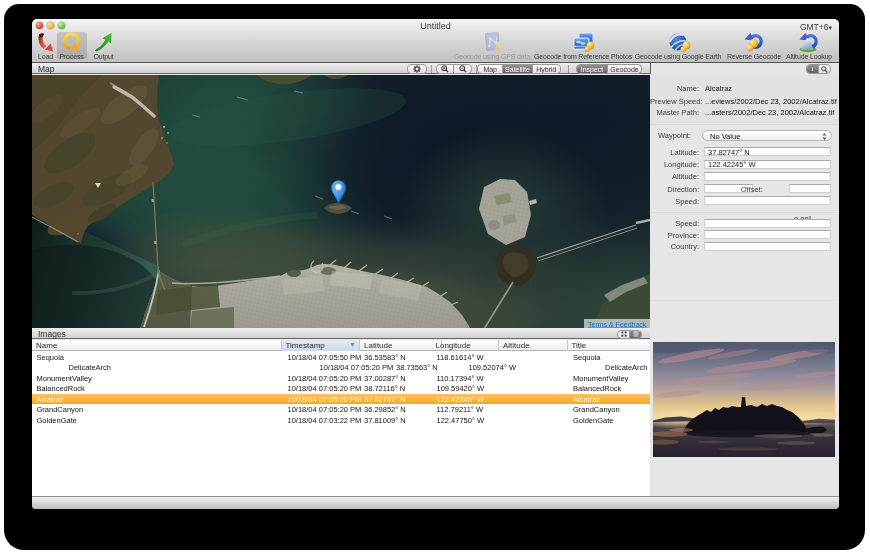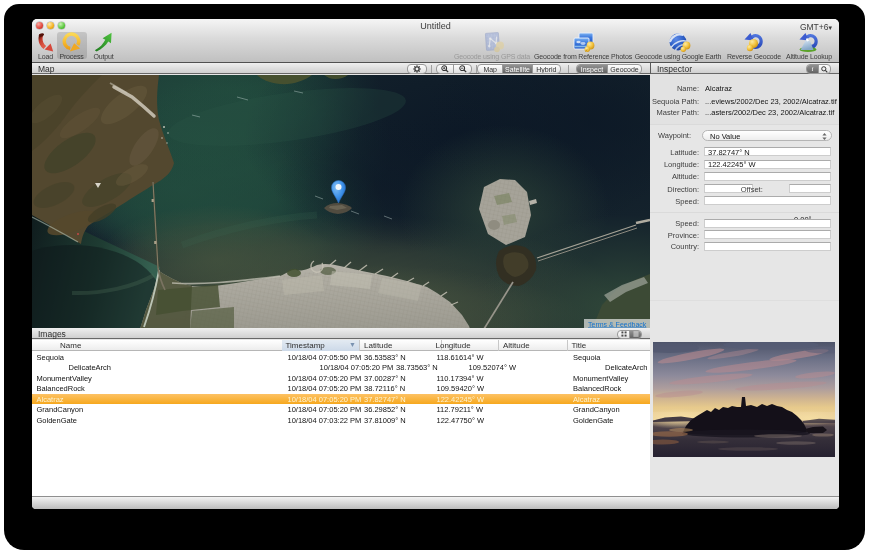--- a/index.html
+++ b/index.html
@@ -161,23 +161,20 @@
   <div class="tblabel" style="left:39.5px;">Process</div>
   <div class="tblabel" style="left:71.5px;">Output</div>
   <div class="tblabel" style="left:460px;color:#999;">Geocode using GPS data</div>
   <div class="tblabel" style="left:551px;">Geocode from Reference Photos</div>
   <div class="tblabel" style="left:646px;">Geocode using Google Earth</div>
   <div class="tblabel" style="left:722px;">Reverse Geocode</div>
   <div class="tblabel" style="left:777px;">Altitude Lookup</div>
 
   <div class="phead" style="left:0;top:44px;width:618px;">
         <span class="ptext">Map</span>
-      </div>
-  <div class="phead" style="left:619px;top:44px;width:188px;">
-        <span class="ptext">Inspector</span>
       </div>
   <div style="position:absolute;left:618px;top:44px;width:1px;height:433px;background:#5a5a5a;"></div>
 
   <div class="seg" style="left:375px;top:45px;width:20px;height:10px;">
         <div style="width:20px;">
     <svg width="8" height="8" viewBox="0 0 10 10">
             <circle cx="5" cy="5" r="2.6" fill="none" stroke="#3a3a3a" stroke-width="1.6"></circle>
             <g stroke="#3a3a3a" stroke-width="1.4">
               <path d="M5,0.2V2"></path>
               <path d="M5,8V9.8"></path>
@@ -394,21 +391,21 @@
     <rect x="552" y="244" width="66" height="10" fill="#ffffff" opacity=".62"></rect>
     <text x="556" y="251.5" font-family="Liberation Sans, sans-serif" font-size="7" fill="#1372ce" text-decoration="underline">Terms &amp; Feedback</text>
   </svg>
   </div>
 
   <div id="insp">
         <div style="position:absolute;left:0;top:0;width:189px;height:50px;background:#e2e2e2;"></div>
         <div style="position:absolute;left:0;top:226px;width:189px;height:1px;background:#dedede;"></div>
     <div class="ilab" style="top:9.5px;">Name:</div>
         <div class="ival" style="top:9.5px;">Alcatraz</div>
-    <div class="ilab" style="top:22.5px;">Sequoia Path:</div>
+    <div class="ilab" style="top:22.5px;">Preview Speed:</div>
         <div class="ival" style="top:22.5px;">...eviews/2002/Dec 23, 2002/Alcatraz.tif</div>
     <div class="ilab" style="top:33.5px;">Master Path:</div>
         <div class="ival" style="top:33.5px;">...asters/2002/Dec 23, 2002/Alcatraz.tif</div>
     <div style="position:absolute;left:0;top:50px;width:189px;height:1px;background:#dadada;"></div>
     <div class="ilab" style="top:57px;text-align:center;">Waypoint:</div>
     <div style="position:absolute;left:52px;top:56px;width:130px;height:10.5px;background:linear-gradient(#fff,#ededed);border:1px solid #b5b5b5;border-radius:5.5px;font-size:7.5px;color:#111;padding:1px 0 0 7px;">No Value<svg style="position:absolute;right:4px;top:2px;" width="5" height="7" viewBox="0 0 5 7">
             <path d="M2.5,0 L4.6,2.6 H0.4 Z" fill="#666"></path>
             <path d="M2.5,7 L4.6,4.4 H0.4 Z" fill="#666"></path>
           </svg></div>
     <div class="ilab" style="top:73.5px;">Latitude:</div>
@@ -513,21 +510,21 @@
               <path d="M0.5,1.2H6.5"></path>
               <path d="M0.5,3.5H6.5"></path>
               <path d="M0.5,5.8H6.5"></path>
             </g>
           </svg>
         </div>
   </div>
 
   <div id="imgpanel">
     <div id="thead">
-      <div class="hc" style="left:0;width:249.5px;margin-left:24px;">Name</div>
+      <div class="hc" style="left:0;width:249.5px;">Name</div>
       <div class="hc" style="left:249.5px;width:78.5px;background:linear-gradient(#e3eaf2,#ccd9e8);">Timestamp<span style="position:absolute;right:3px;top:1px;color:#7a92b0;font-size:7px;">▼</span></div>
       <div class="hc" style="left:328px;width:82px;">Latitude</div>
       <div class="hc" style="left:399.5px;width:67.5px;">Longitude</div>
       <div class="hc" style="left:467px;width:68.5px;">Altitude</div>
       <div class="hc" style="left:535.5px;width:82.5px;border-right:none;">Title</div>
     </div>
     <div class="trow" style="top:11.5px;">
           <span style="left:4.5px;">Sequoia</span>
           <span style="left:255.5px;">10/18/04 07:05:50 PM</span>
           <span style="left:332px;">36.53583° N</span>

